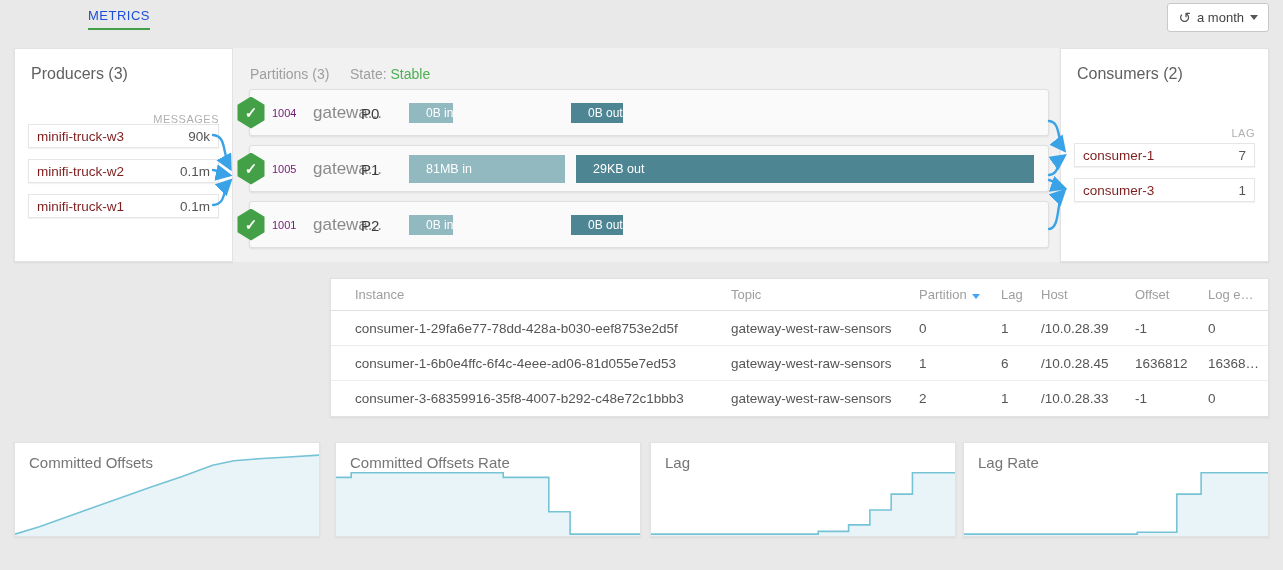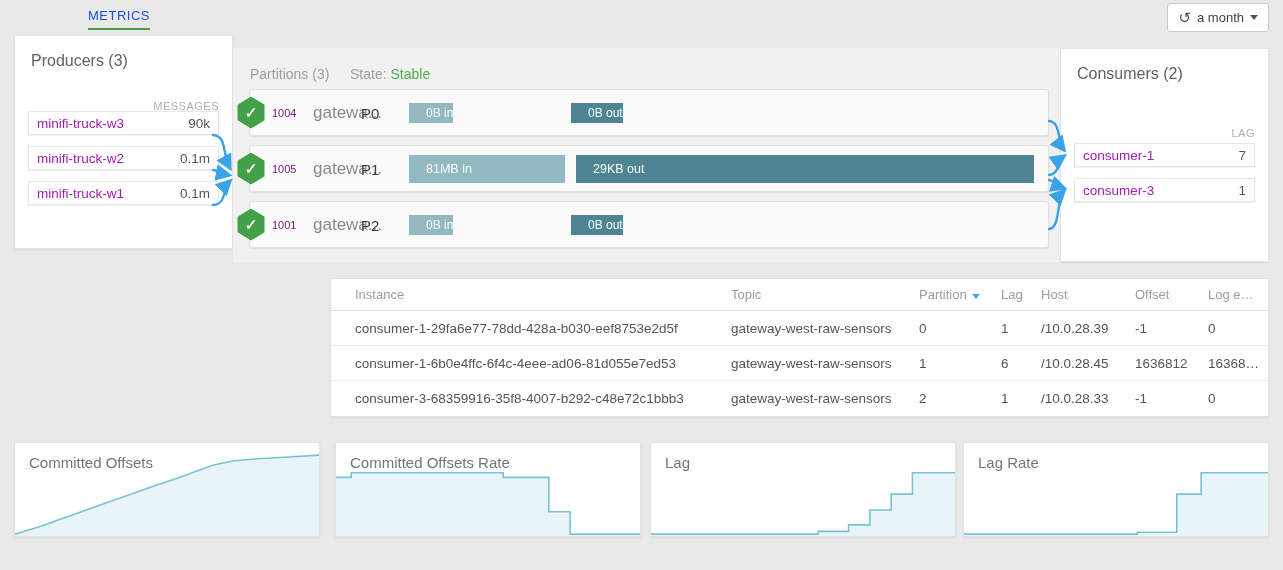--- a/index.html
+++ b/index.html
@@ -13,32 +13,32 @@
     border:1px solid #c9c9c9; border-radius:3px; display:flex; align-items:center; gap:6px;
     padding:0 10px; font-size:13px; color:#424242; cursor:pointer; }
   .history-glyph { font-size:15px; color:#555; line-height:1; }
   .caret { width:0; height:0; border-left:4px solid transparent; border-right:4px solid transparent;
     border-top:5px solid #555; display:inline-block; }
 
   
   .card { position:absolute; background:#fff; border:1px solid #e2e2e2; box-shadow:0 1px 2px rgba(0,0,0,.07); }
   .panel-title { position:absolute; left:16px; top:16px; font-size:16px; color:#616161; }
 
-  .producers { left:14px; top:35px; width:219px; height:214px; }
+  .producers { left:14px; top:48px; width:219px; height:214px; }
   .consumers { left:1060px; top:48px; width:209px; height:214px; }
   .col-head { position:absolute; right:13px; font-size:11px; color:#b0b0b0; letter-spacing:.5px; }
   .producers .col-head { top:64px; }
   .consumers .col-head { top:78px; }
   .mini-rows { position:absolute; left:13px; right:13px; }
   .producers .mini-rows { top:75px; }
   .consumers .mini-rows { top:94px; }
   .mini-row { height:24px; margin-bottom:11px; background:#fff; border:1px solid #e6e6e6;
     box-shadow:0 1px 1px rgba(0,0,0,.05); display:flex; align-items:center;
     justify-content:space-between; padding:0 8px; font-size:13.5px; cursor:pointer; }
-  .mini-row .m-name { color:#a21caf; }
+  .mini-row .m-name { color:#7f1d1d; }
   .mini-row .m-val { color:#555; }
 
   
   .partitions-panel { position:absolute; left:233px; top:48px; width:827px; height:214px; background:#f1f1f1; }
   .pp-head { position:absolute; top:18px; left:17px; font-size:14px; color:#9e9e9e;text-align:center; }
   .pp-state { position:absolute; top:18px; left:117px; font-size:14px; color:#9e9e9e; }
   .pp-state .stable { color:#4caf50; }
   .p-rows { position:absolute; left:16px; top:41px; width:800px; }
   .p-row { position:relative; height:47px; margin-bottom:9px; background:#fafafa;
     border:1px solid #e0e0e0; border-radius:3px; box-shadow:0 1px 2px rgba(0,0,0,.08); cursor:pointer; }

